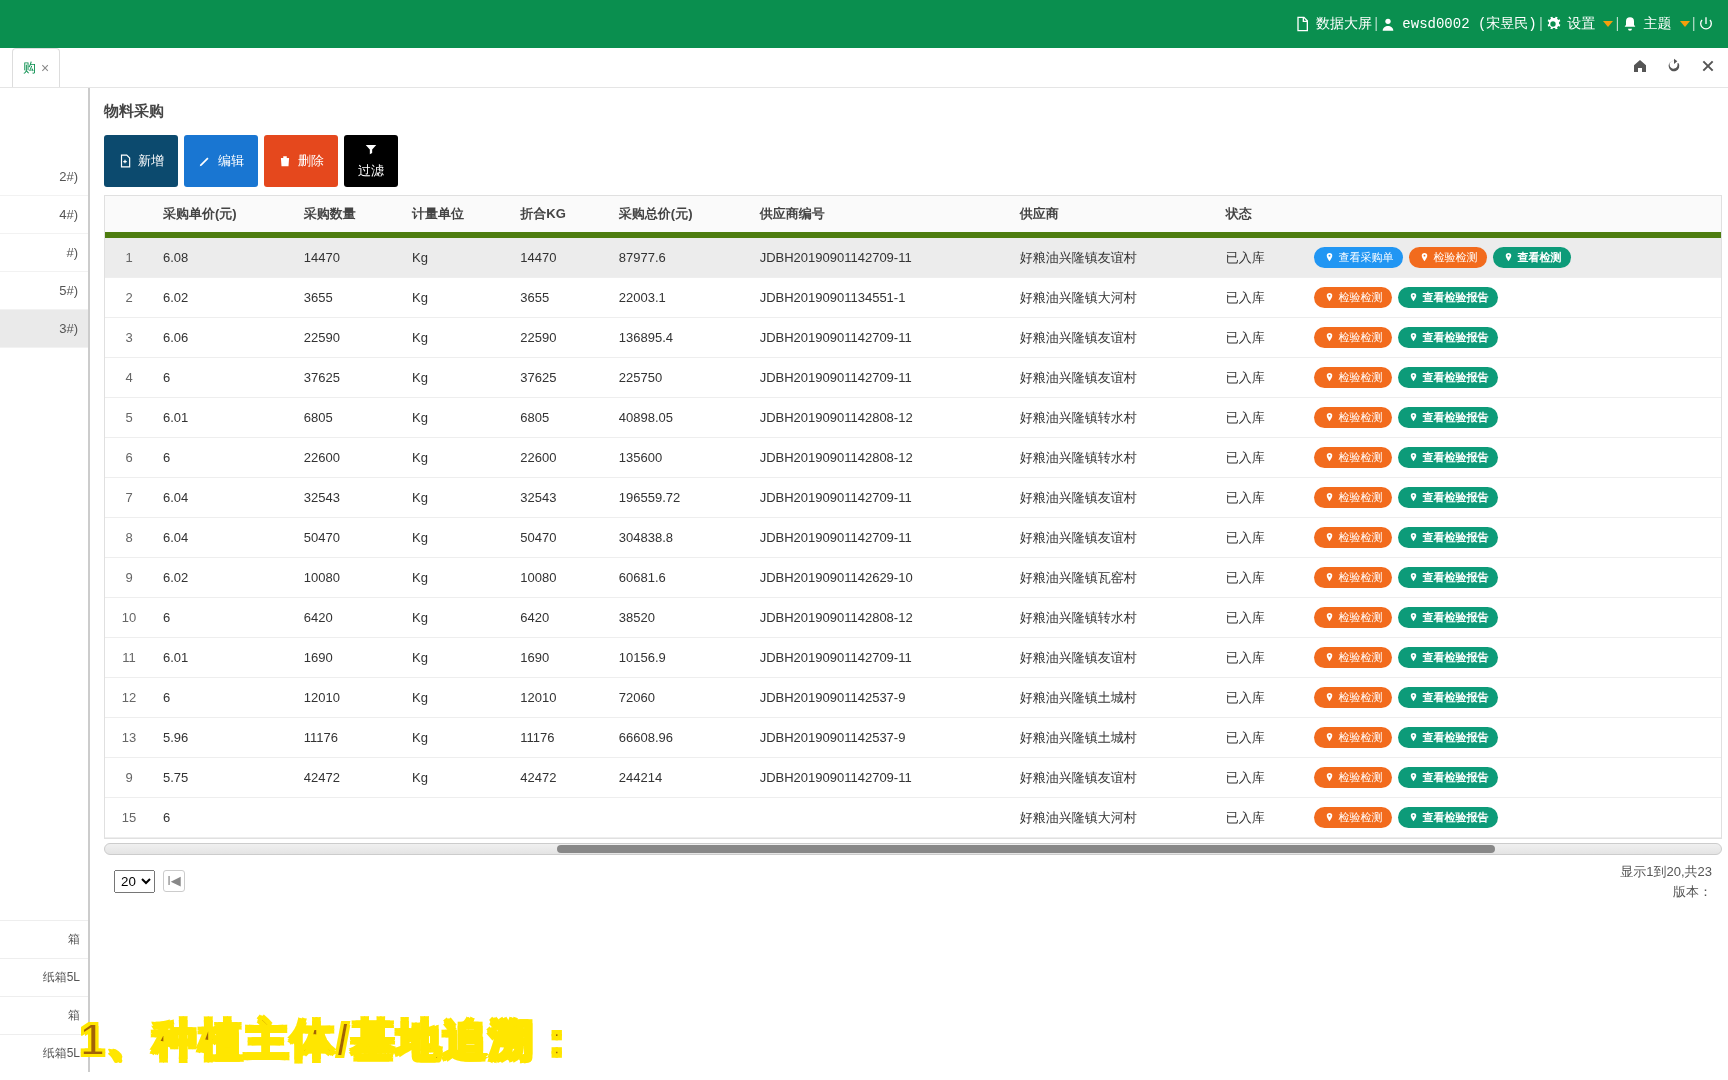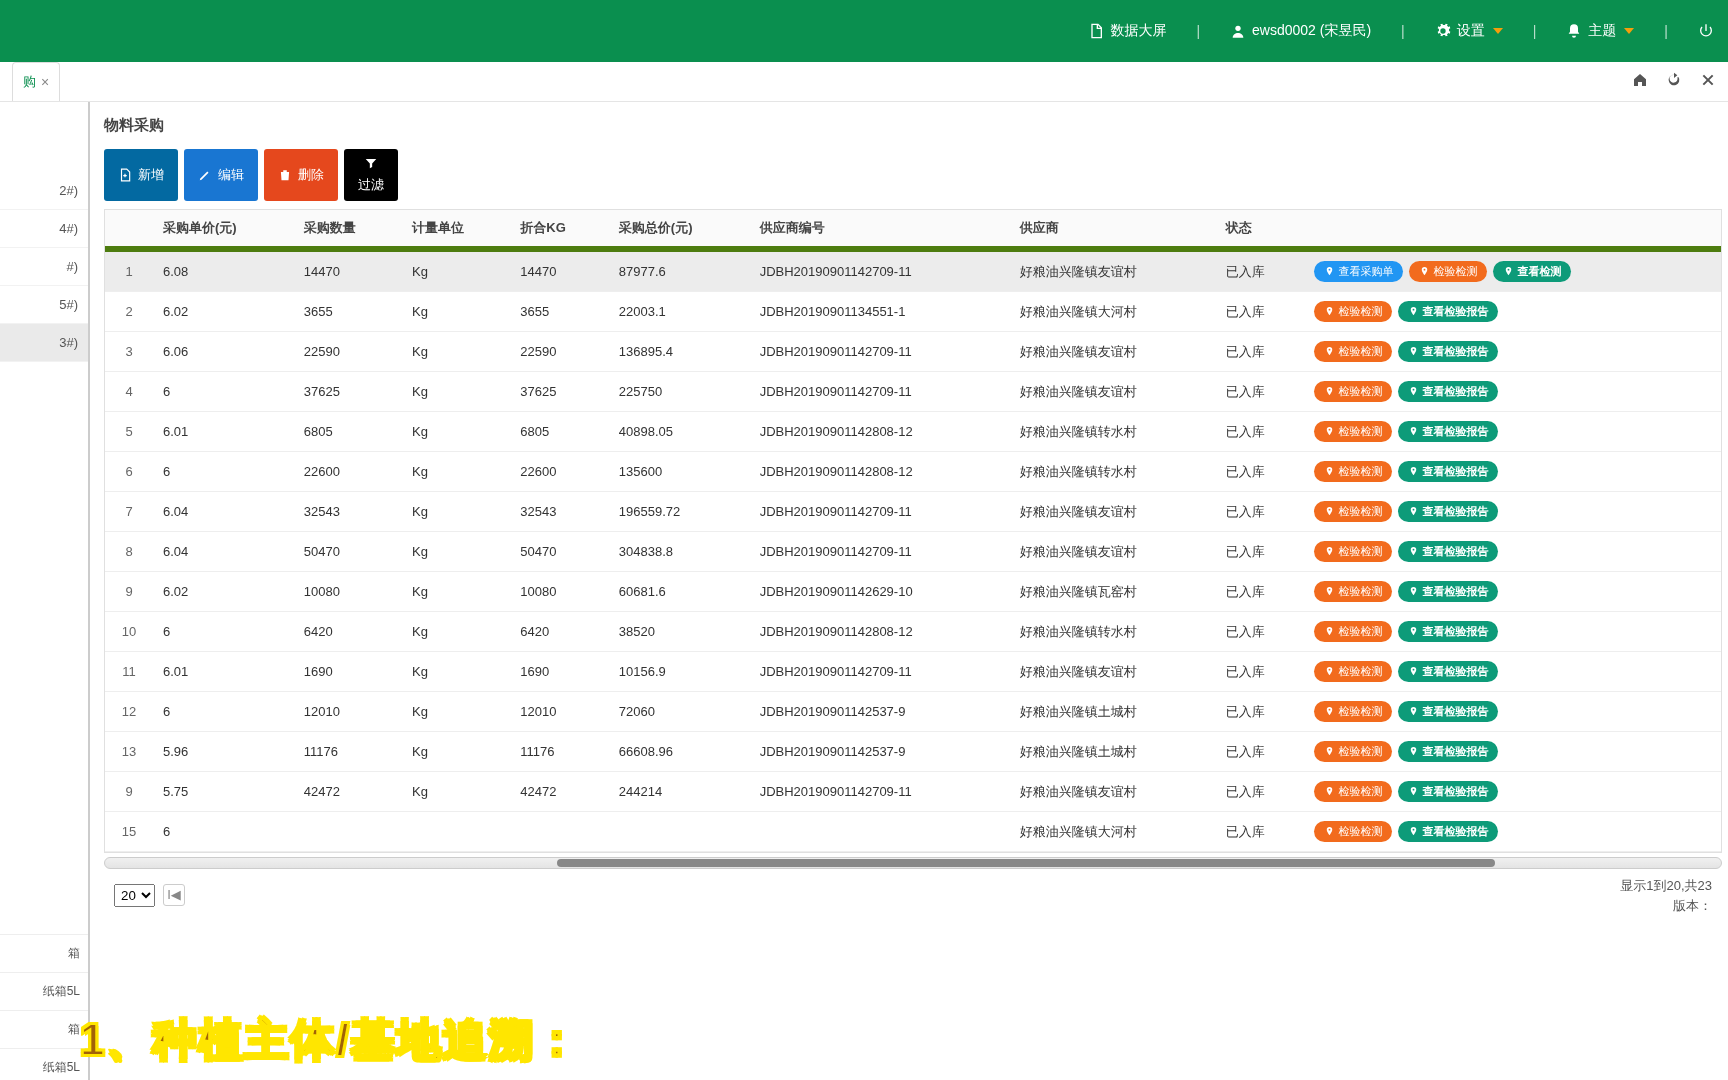--- a/index.html
+++ b/index.html
@@ -1,19 +1,19 @@
 <!DOCTYPE html>
 <html><head>
 <meta charset="utf-8">
 <style>
 * { box-sizing: border-box; margin: 0; padding: 0; }
 body { font-family: "Microsoft YaHei", Arial, sans-serif; font-size: 13px; color: #333; background: #fff; overflow: hidden; width: 1728px; height: 1080px; }
 
 
-.topbar { height: 62px; background: #0a8f4f; color: #fff; display: flex; align-items: center; justify-content: flex-end; padding: 0 14px; gap: 30px; font-size: 14px; }
+.topbar { height: 48px; background: #0a8f4f; color: #fff; display: flex; align-items: center; justify-content: flex-end; padding: 0 14px; gap: 0; font-size: 14px; font-family: Liberation Mono, monospace; }
 .topbar .tb-item { display: inline-flex; align-items: center; gap: 6px; cursor: pointer; }
 .topbar .sep { opacity: .7; }
 .topbar svg { width: 16px; height: 16px; fill: #fff; }
 .caret-down { width: 0; height: 0; border-left: 5px solid transparent; border-right: 5px solid transparent; border-top: 6px solid #f59e0b; display: inline-block; margin-left: 2px; }
 
 
 .tabstrip { height: 40px; background: #fff; border-bottom: 1px solid #e5e5e5; display: flex; align-items: center; justify-content: space-between; padding: 0 12px; }
 .tabstrip .left-tabs { display: flex; align-items: center; height: 100%; }
 .tab { display: inline-flex; align-items: center; height: 100%; padding: 0 10px; border: 1px solid #ddd; border-bottom: none; border-radius: 4px 4px 0 0; background: #fff; color: #0a8f4f; gap: 5px; font-size: 13px; }
 .tab .close { color: #888; font-size: 14px; }
@@ -27,21 +27,21 @@
 .side-top .sitem { height: 38px; display: flex; align-items: center; justify-content: flex-end; padding-right: 10px; color: #555; border-bottom: 1px solid #f2f2f2; cursor: pointer; }
 .side-top .sitem.active { background: #eaeaea; }
 .side-bottom .sitem { height: 38px; display: flex; align-items: center; justify-content: flex-end; padding-right: 8px; color: #555; border-top: 1px solid #eee; font-size: 12px; }
 
 .main { flex: 1; padding: 14px 6px 6px 14px; overflow: hidden; position: relative; }
 .page-title { font-size: 15px; font-weight: 600; color: #444; margin-bottom: 14px; }
 
 .toolbar { display: flex; gap: 6px; margin-bottom: 8px; }
 .btn { display: inline-flex; align-items: center; gap: 6px; color: #fff; border: none; border-radius: 3px; padding: 7px 14px; font-size: 13px; cursor: pointer; }
 .btn svg { width: 14px; height: 14px; fill: #fff; }
-.btn-green { background: #0369a1; }
+.btn-green { background: #0c4a6e; }
 .btn-blue  { background: #1976d2; }
 .btn-red   { background: #e5481d; }
 .btn-orange{ background: #000000; flex-direction: column; }
 
 .table-shell { border: 1px solid #e0e0e0; overflow-x: auto; }
 table { border-collapse: collapse; width: 100%; min-width: 1580px; }
 th, td { border-bottom: 1px solid #eee; padding: 9px 10px; text-align: left; font-size: 13px; white-space: nowrap; }
 th { background: #fafafa; font-weight: 600; color: #444; border-bottom: 6px solid #4d7c0f; }
 td:first-child, th:first-child { text-align: center; color: #666; width: 48px; }
 tbody tr.active { background: #ececec; }

